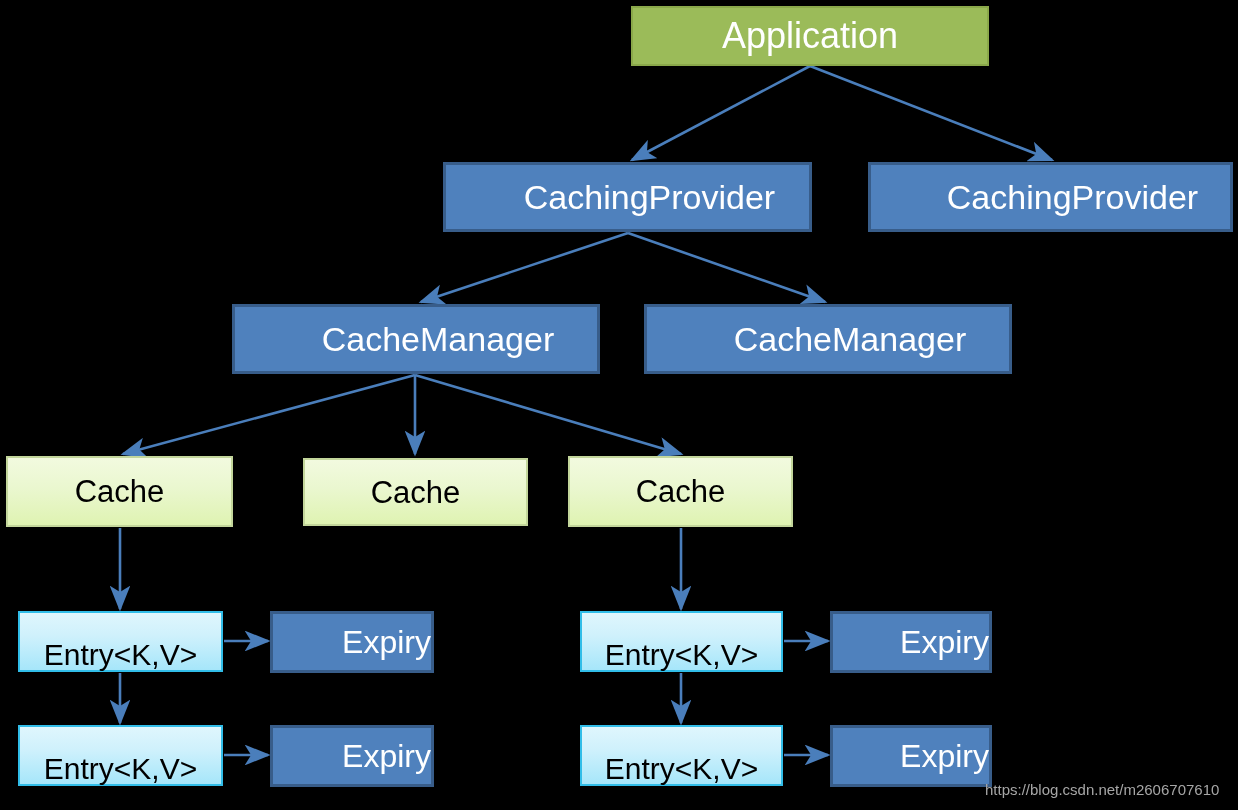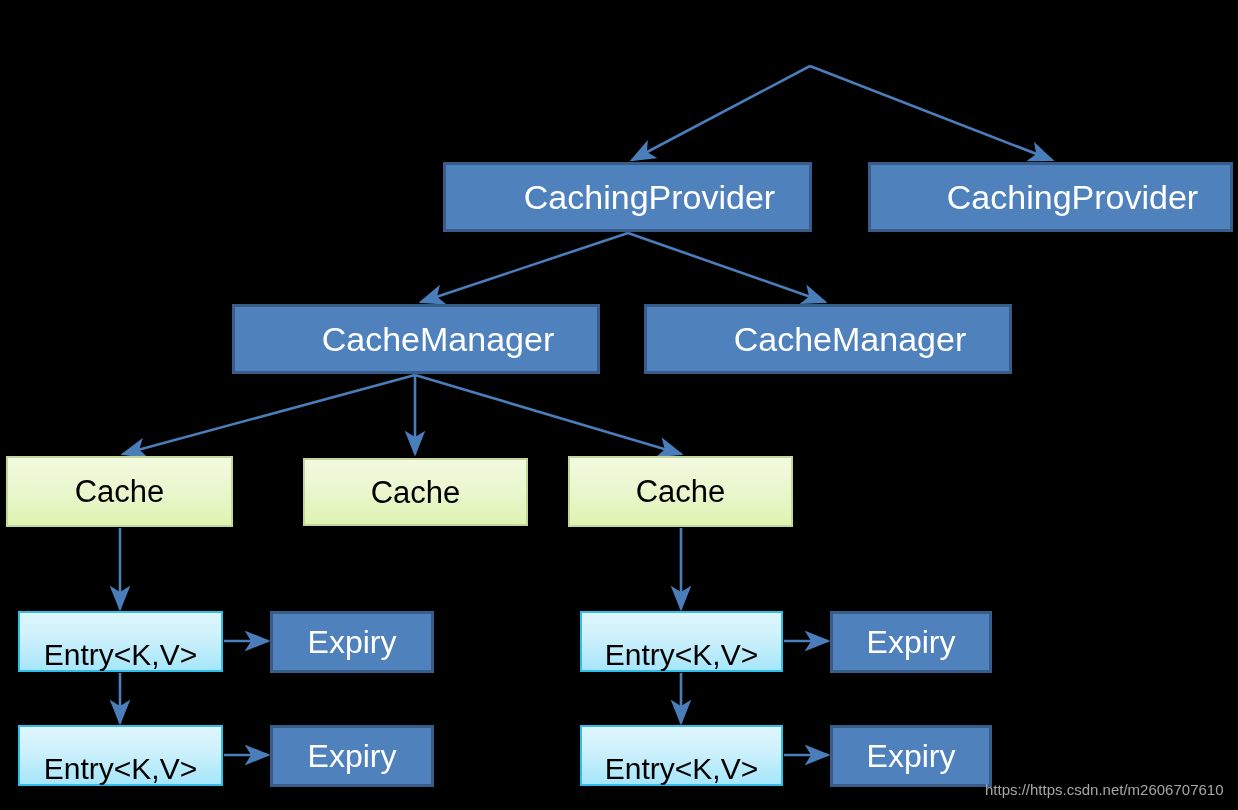--- a/index.html
+++ b/index.html
@@ -43,21 +43,21 @@
     color: #FFFFFF;
     font-size: 36px;
   }
   
   .style-blue {
     background: #4F81BD;
     border: 3px solid #385D8A;
     color: #FFFFFF;
   }
   .style-blue.big { font-size: 34px; padding-left: 44px; }
-  .style-blue.small { font-size: 32px; }
+  .style-blue.small { font-size: 32px; justify-content: flex-end; }
   
   .style-cache {
     background: linear-gradient(to bottom, #F2FADF 0%, #EAF7CF 45%, #DFF3B2 100%);
     border: 2px solid #C3D69B;
     color: #000000;
     font-size: 31px;
   }
   
   .style-entry {
     background: linear-gradient(to bottom, #DFF6FD 0%, #CFF1FC 40%, #A6E6FA 100%);
@@ -97,20 +97,23 @@
         <line x1="681" y1="528" x2="681" y2="609" stroke="#4A7EBB" stroke-width="2.6" marker-end="url(#arrowhead)"></line>
         <line x1="224" y1="641" x2="268" y2="641" stroke="#4A7EBB" stroke-width="2.6" marker-end="url(#arrowhead)"></line>
         <line x1="784" y1="641" x2="828" y2="641" stroke="#4A7EBB" stroke-width="2.6" marker-end="url(#arrowhead)"></line>
         <line x1="120" y1="673" x2="120" y2="723" stroke="#4A7EBB" stroke-width="2.6" marker-end="url(#arrowhead)"></line>
         <line x1="681" y1="673" x2="681" y2="723" stroke="#4A7EBB" stroke-width="2.6" marker-end="url(#arrowhead)"></line>
         <line x1="224" y1="755" x2="268" y2="755" stroke="#4A7EBB" stroke-width="2.6" marker-end="url(#arrowhead)"></line>
         <line x1="784" y1="755" x2="828" y2="755" stroke="#4A7EBB" stroke-width="2.6" marker-end="url(#arrowhead)"></line>
       </g>
   </svg>
 
+  <div class="node style-app" id="node-application" style="left: 631px; top: 6px; width: 358px; height: 60px;">
+    <span class="node-label">Application</span>
+  </div>
 
   <div class="node style-blue big" id="node-caching-provider-1" style="left: 443px; top: 162px; width: 369px; height: 70px;">
     <span class="node-label">CachingProvider</span>
   </div>
   <div class="node style-blue big" id="node-caching-provider-2" style="left: 868px; top: 162px; width: 365px; height: 70px;">
     <span class="node-label">CachingProvider</span>
   </div>
 
   <div class="node style-blue big" id="node-cache-manager-1" style="left: 232px; top: 304px; width: 368px; height: 70px;">
     <span class="node-label">CacheManager</span>
@@ -148,15 +151,15 @@
   <div class="node style-blue small" id="node-expiry-3" style="left: 270px; top: 725px; width: 164px; height: 62px;">
     <span class="node-label">Expiry</span>
   </div>
   <div class="node style-entry" id="node-entry-4" style="left: 580px; top: 725px; width: 203px; height: 61px;">
     <span class="node-label">Entry&lt;K,V&gt;</span>
   </div>
   <div class="node style-blue small" id="node-expiry-4" style="left: 830px; top: 725px; width: 162px; height: 62px;">
     <span class="node-label">Expiry</span>
   </div>
 
-  <div class="watermark" id="watermark" style="left: 985px; top: 781px; color: rgb(166, 166, 166);">https://https.csdn.net/m2606707610</div>
+  <div class="watermark" id="watermark" style="left: 985px; top: 781px; color: rgb(166, 166, 166);">https://blog.csdn.net/m2606707610</div>
 
 </div>
 
 </body></html>

